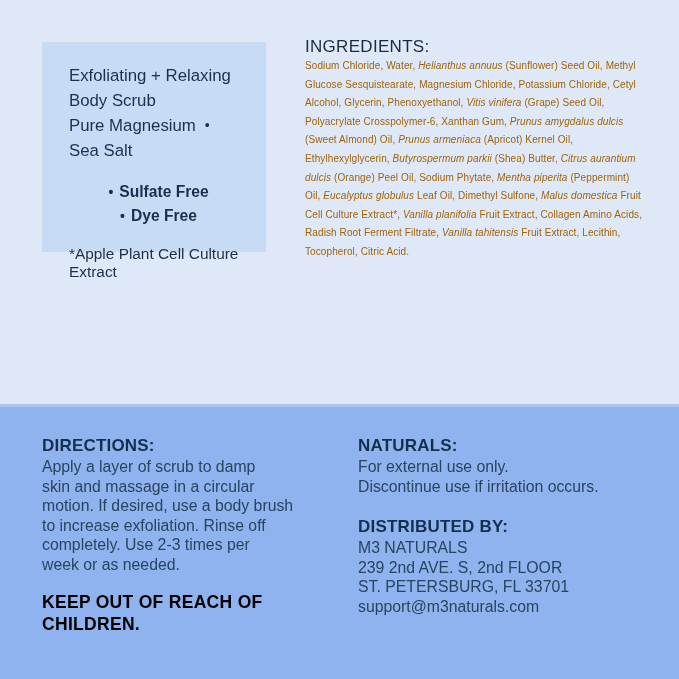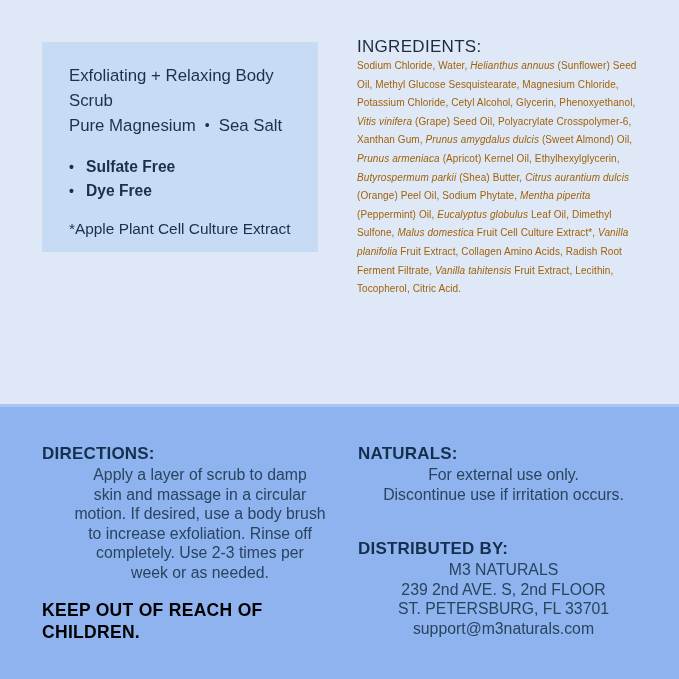--- a/index.html
+++ b/index.html
@@ -16,21 +16,21 @@
 
   
   .top-section {
     height: 404px;
     padding: 36px 34px 0 34px;
     background: #dfe8f7;
   }
 
   .info-box {
     float: left;
-    width: 276px;
+    width: 224px;
     height: 210px;
     margin: 6px 39px 30px 8px;
     background: #c8dbf5;
     padding: 21px 24px 0 27px;
     color: #1e3050;
   }
   .info-box .box-title-line {
     font-size: 16.8px;
     line-height: 25px;
     color: #1d2f4f;
@@ -43,20 +43,21 @@
   }
   .info-box ul {
     list-style: none;
     margin-top: 17px;
   }
   .info-box li {
     font-size: 15.6px;
     line-height: 24px;
     font-weight: bold;
     color: #1c2e4e;
+    text-align: center;
   }
   .info-box .bullet-glyph {
     display: inline-block;
     width: 17px;
     font-size: 14px;
   }
   .info-box .footnote {
     margin-top: 17px;
     font-size: 15.4px;
     font-weight: normal;
@@ -76,50 +77,49 @@
     color: #a16207;
     letter-spacing: 0.1px;
   }
   .ingredients-text em { font-style: italic; }
 
   
   .bottom-section {
     height: 275px;
     background: #8fb3ee;
     border-top: 3px solid #abc4f0;
-    padding: 36px 30px 0 42px;
+    padding: 28px 30px 0 42px;
     display: flex;
   }
   .bottom-col-left { width: 316px; flex: 0 0 auto; }
   .bottom-col-right { flex: 1 1 auto; }
 
   .bottom-heading {
     font-size: 17px;
     font-weight: bold;
     letter-spacing: 0.2px;
     color: #14304e;
     line-height: 22px;
   }
   .bottom-body {
     font-size: 15.8px;
     line-height: 19.5px;
     color: #29445f;
     white-space: pre-line;
-    text-align: center;
   }
   .keep-out {
     margin-top: 17px;
     font-size: 17.5px;
     font-weight: bold;
     letter-spacing: 0.3px;
     line-height: 22px;
     color: #000000;
     white-space: pre-line;
   }
-  .distributed-block { margin-top: 34px; }
+  .distributed-block { margin-top: 20px; }
 </style>
 </head>
 <body>
 
 <div class="label">
 
   <div class="top-section">
 
     <div class="info-box">
       <div class="box-title-line">Exfoliating + Relaxing Body Scrub</div>

